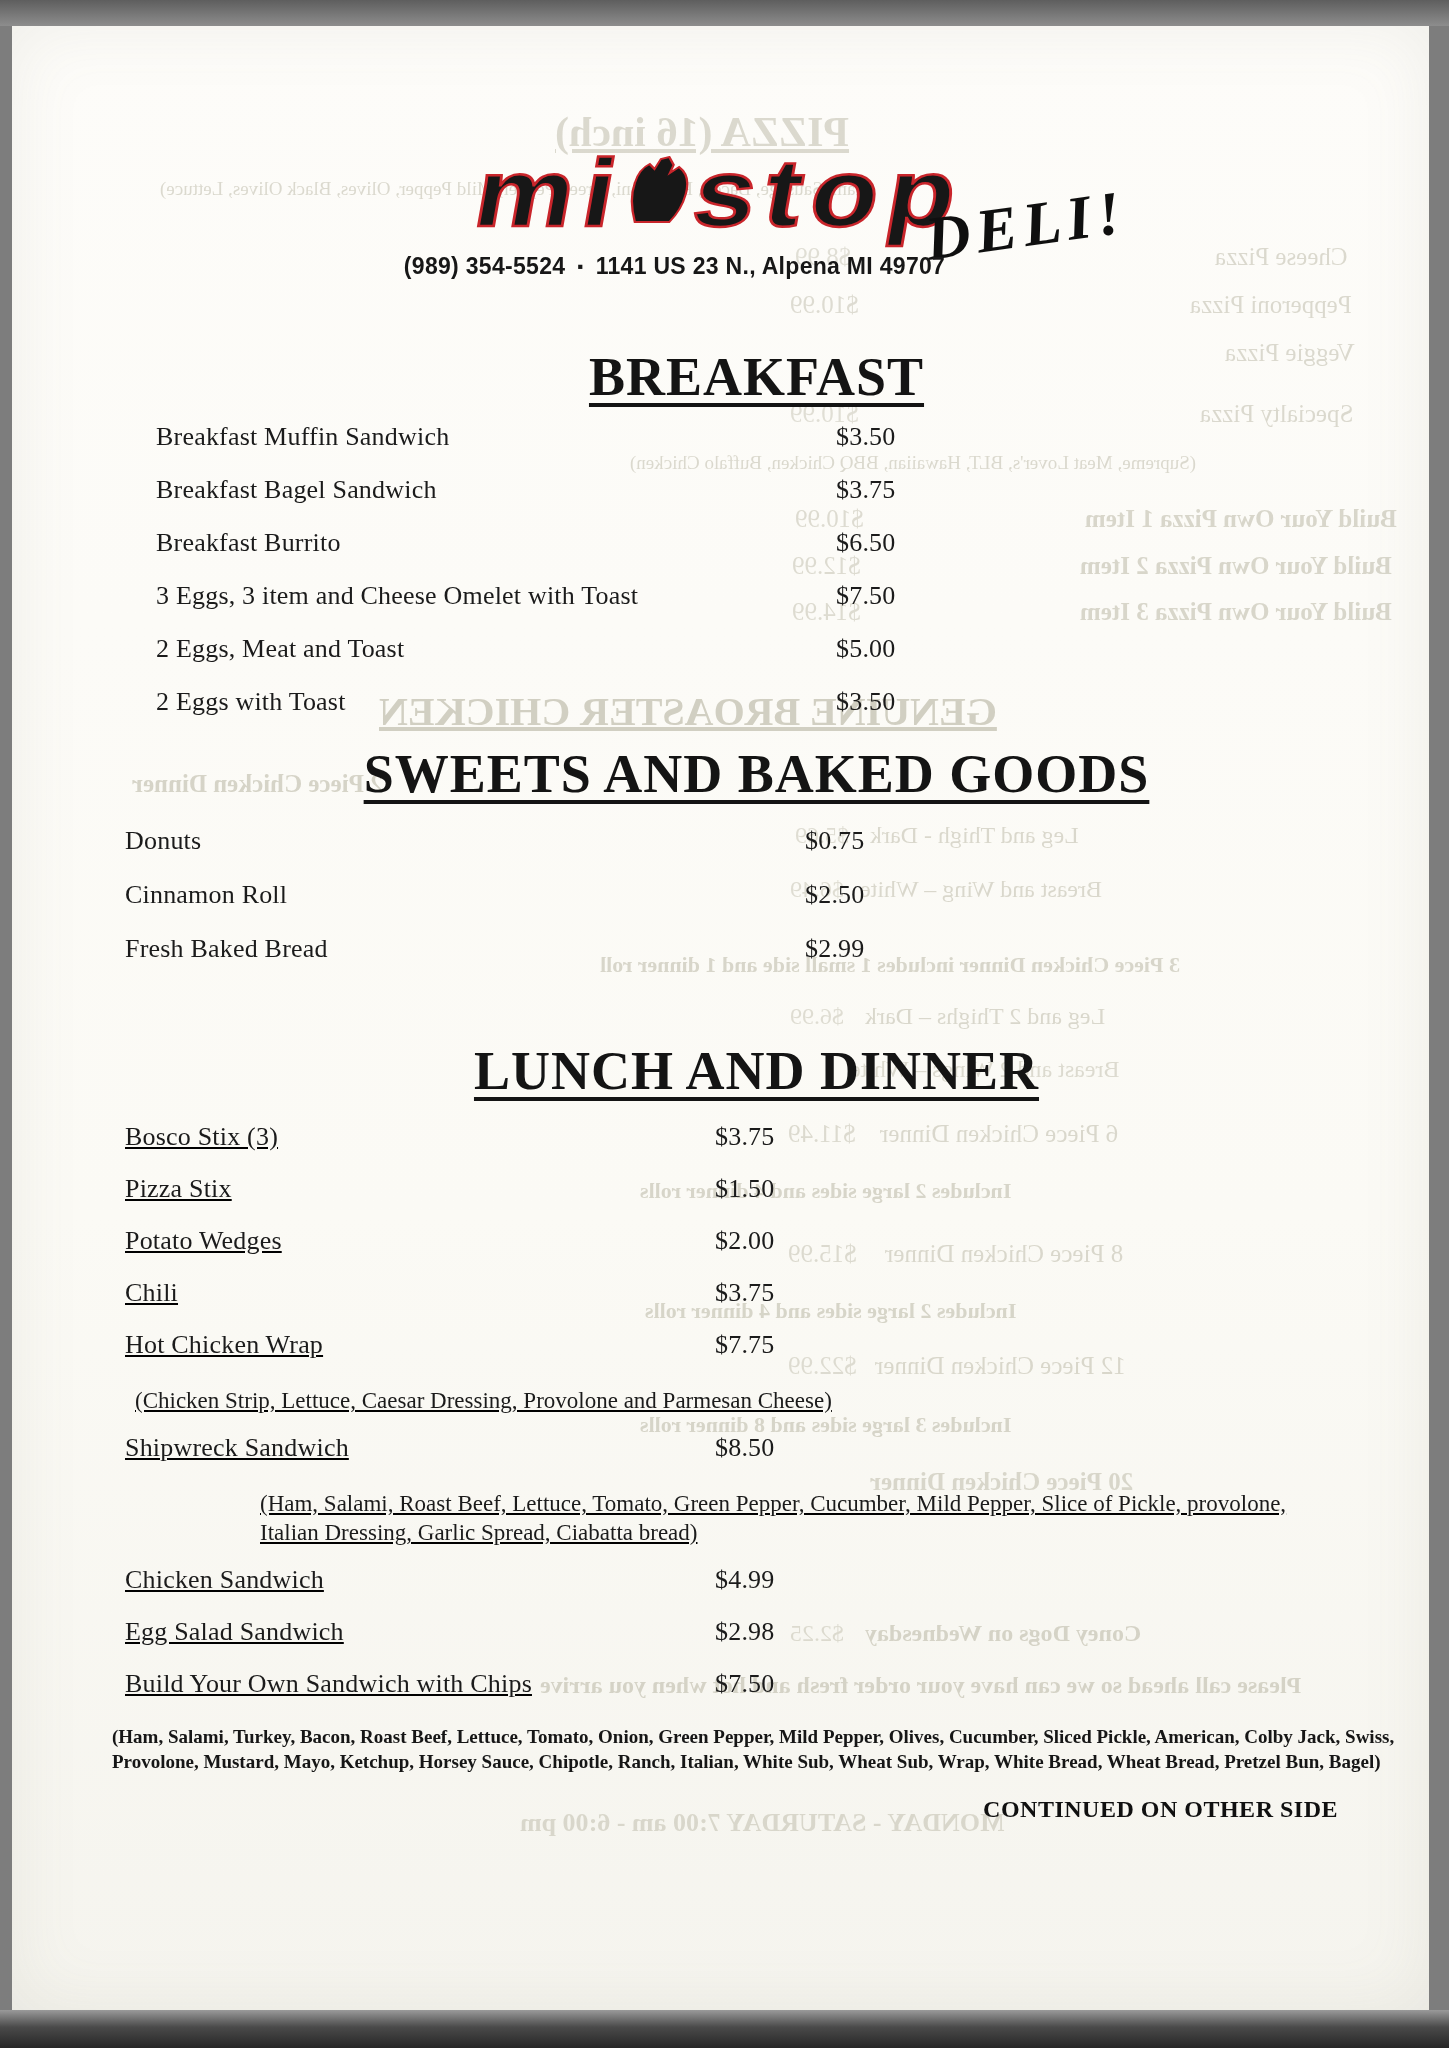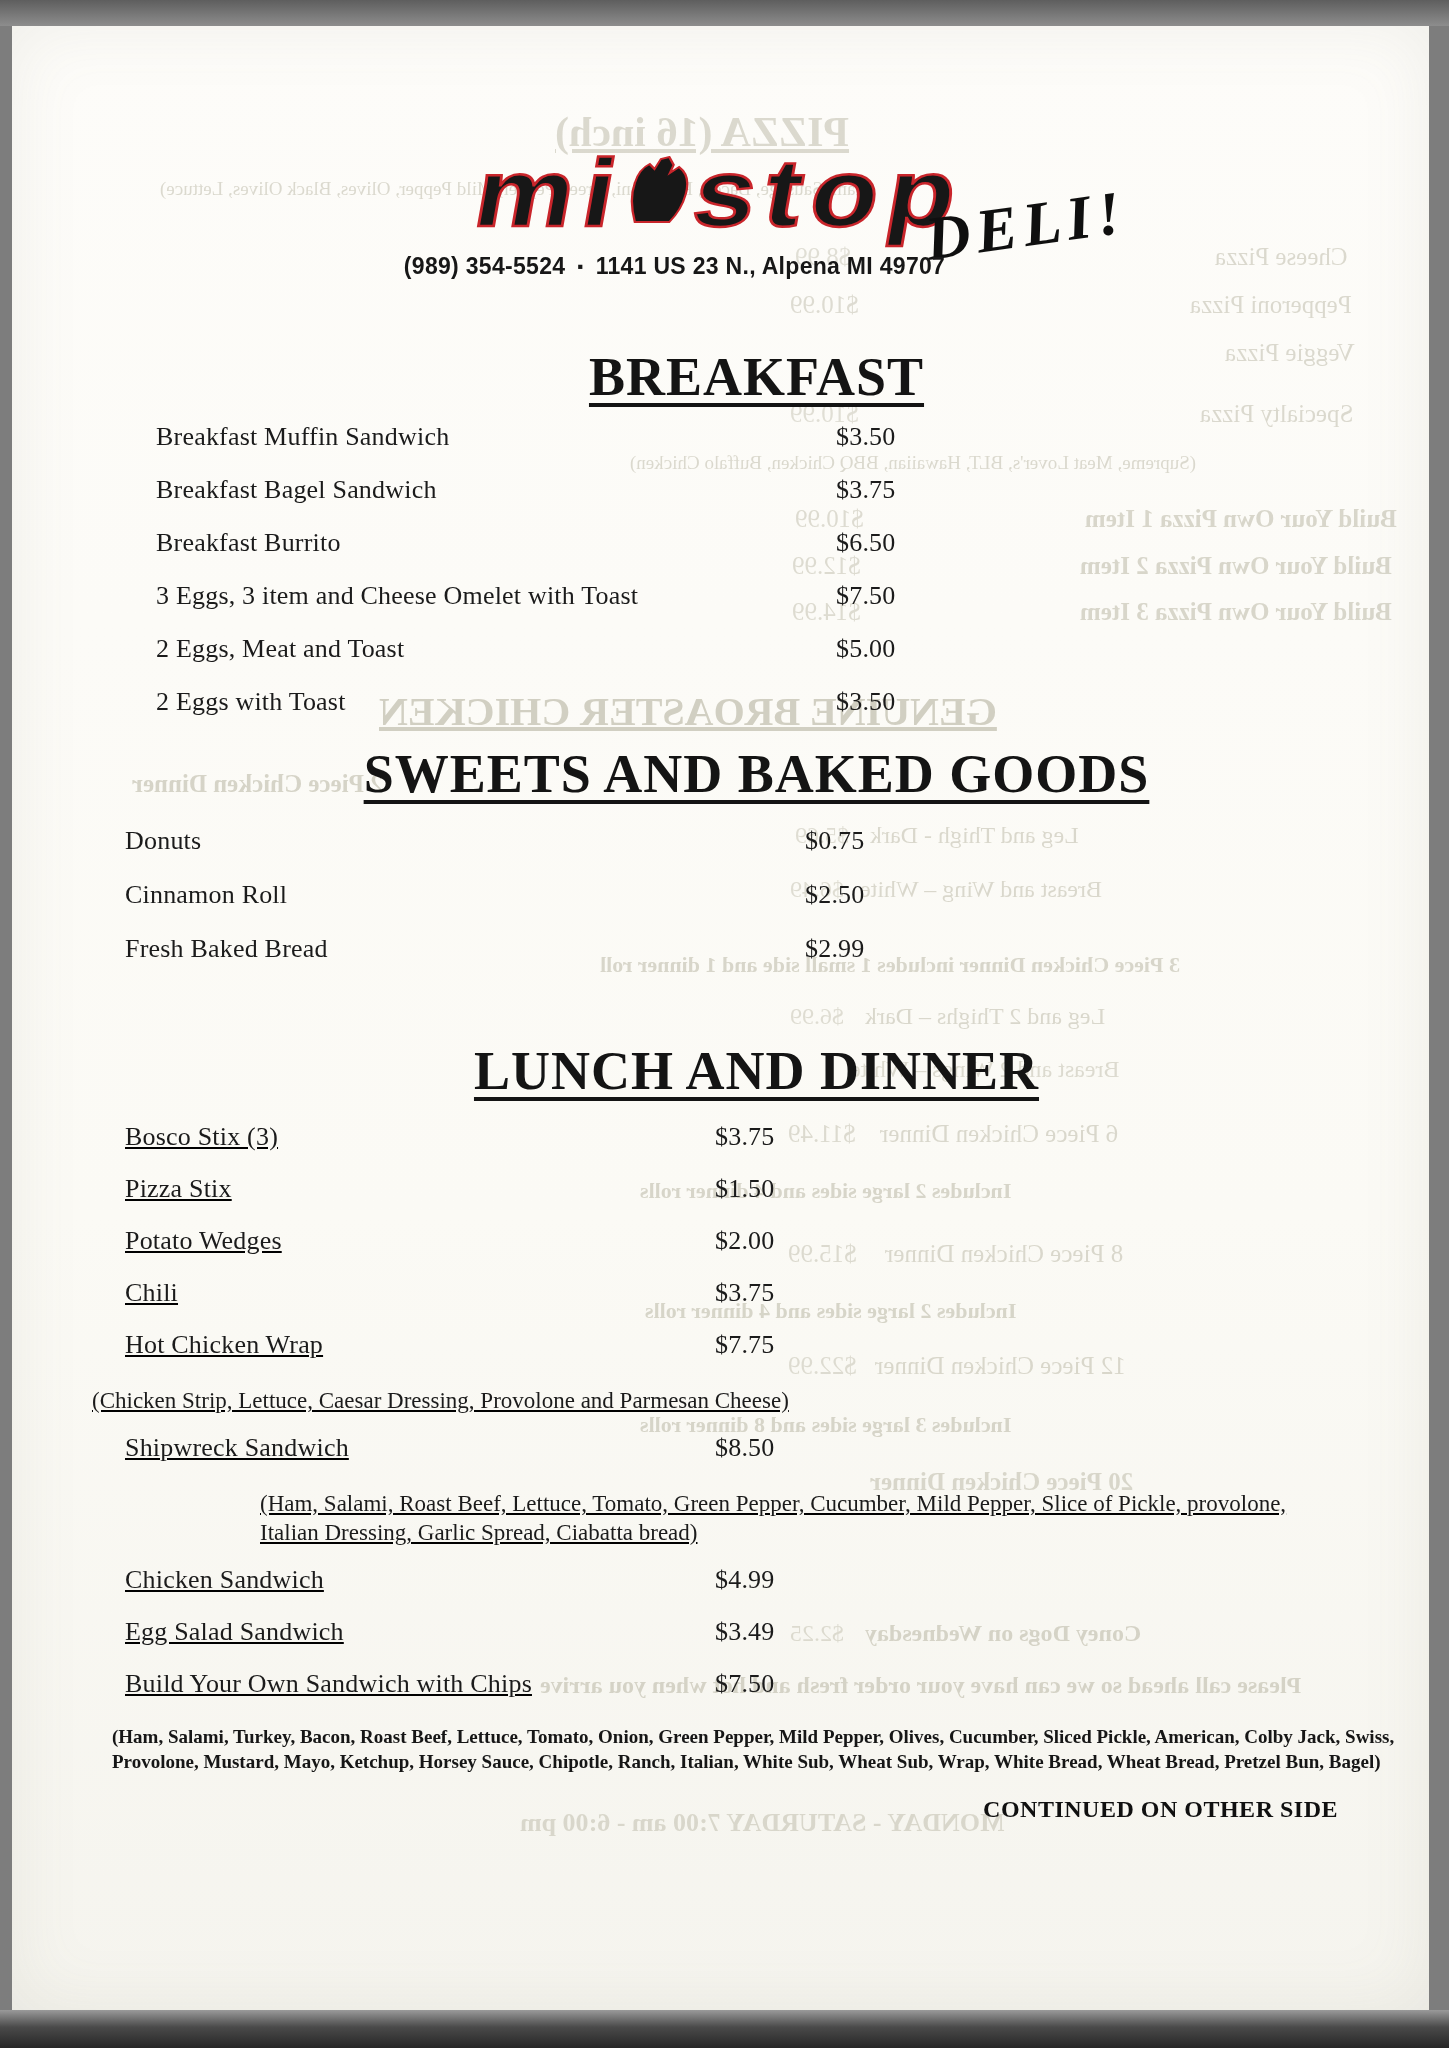--- a/index.html
+++ b/index.html
@@ -144,25 +144,25 @@
         <div class="row"><span class="item-name">Fresh Baked Bread</span><span class="item-price">$2.99</span></div>
       </div>
 
     <h2 class="sec-title t-lunch">LUNCH AND DINNER</h2>
     <div class="rows r-lunch" id="rows-2">
         <div class="row"><span class="item-name">Bosco Stix (3)</span><span class="item-price">$3.75</span></div>
         <div class="row"><span class="item-name">Pizza Stix</span><span class="item-price">$1.50</span></div>
         <div class="row"><span class="item-name">Potato Wedges</span><span class="item-price">$2.00</span></div>
         <div class="row"><span class="item-name">Chili</span><span class="item-price">$3.75</span></div>
         <div class="row"><span class="item-name">Hot Chicken Wrap</span><span class="item-price">$7.75</span></div>
-        <div class="item-note" style="padding-left: 80px;">(Chicken Strip, Lettuce, Caesar Dressing, Provolone and Parmesan Cheese)</div>
+        <div class="item-note" style="padding-left: 80px; margin-left: 43px;">(Chicken Strip, Lettuce, Caesar Dressing, Provolone and Parmesan Cheese)</div>
         <div class="row"><span class="item-name">Shipwreck Sandwich</span><span class="item-price">$8.50</span></div>
         <div class="item-note" style="padding-left: 248px;">(Ham, Salami, Roast Beef, Lettuce, Tomato, Green Pepper, Cucumber, Mild Pepper, Slice of Pickle, provolone, Italian Dressing, Garlic Spread, Ciabatta bread)</div>
         <div class="row"><span class="item-name">Chicken Sandwich</span><span class="item-price">$4.99</span></div>
-        <div class="row"><span class="item-name">Egg Salad Sandwich</span><span class="item-price">$3.49</span></div>
+        <div class="row"><span class="item-name">Egg Salad Sandwich</span><span class="item-price">$2.98</span></div>
         <div class="row"><span class="item-name">Build Your Own Sandwich with Chips</span><span class="item-price">$7.50</span></div>
       </div>
 
     <p class="build-note">(Ham, Salami, Turkey, Bacon, Roast Beef, Lettuce, Tomato, Onion, Green Pepper, Mild Pepper, Olives, Cucumber, Sliced Pickle, American, Colby Jack, Swiss, Provolone, Mustard, Mayo, Ketchup, Horsey Sauce, Chipotle, Ranch, Italian, White Sub, Wheat Sub, Wrap, White Bread, Wheat Bread, Pretzel Bun, Bagel)</p>
     <div class="continued">CONTINUED ON OTHER SIDE</div>
 
   </div>
 </div>
 
 </body></html>

